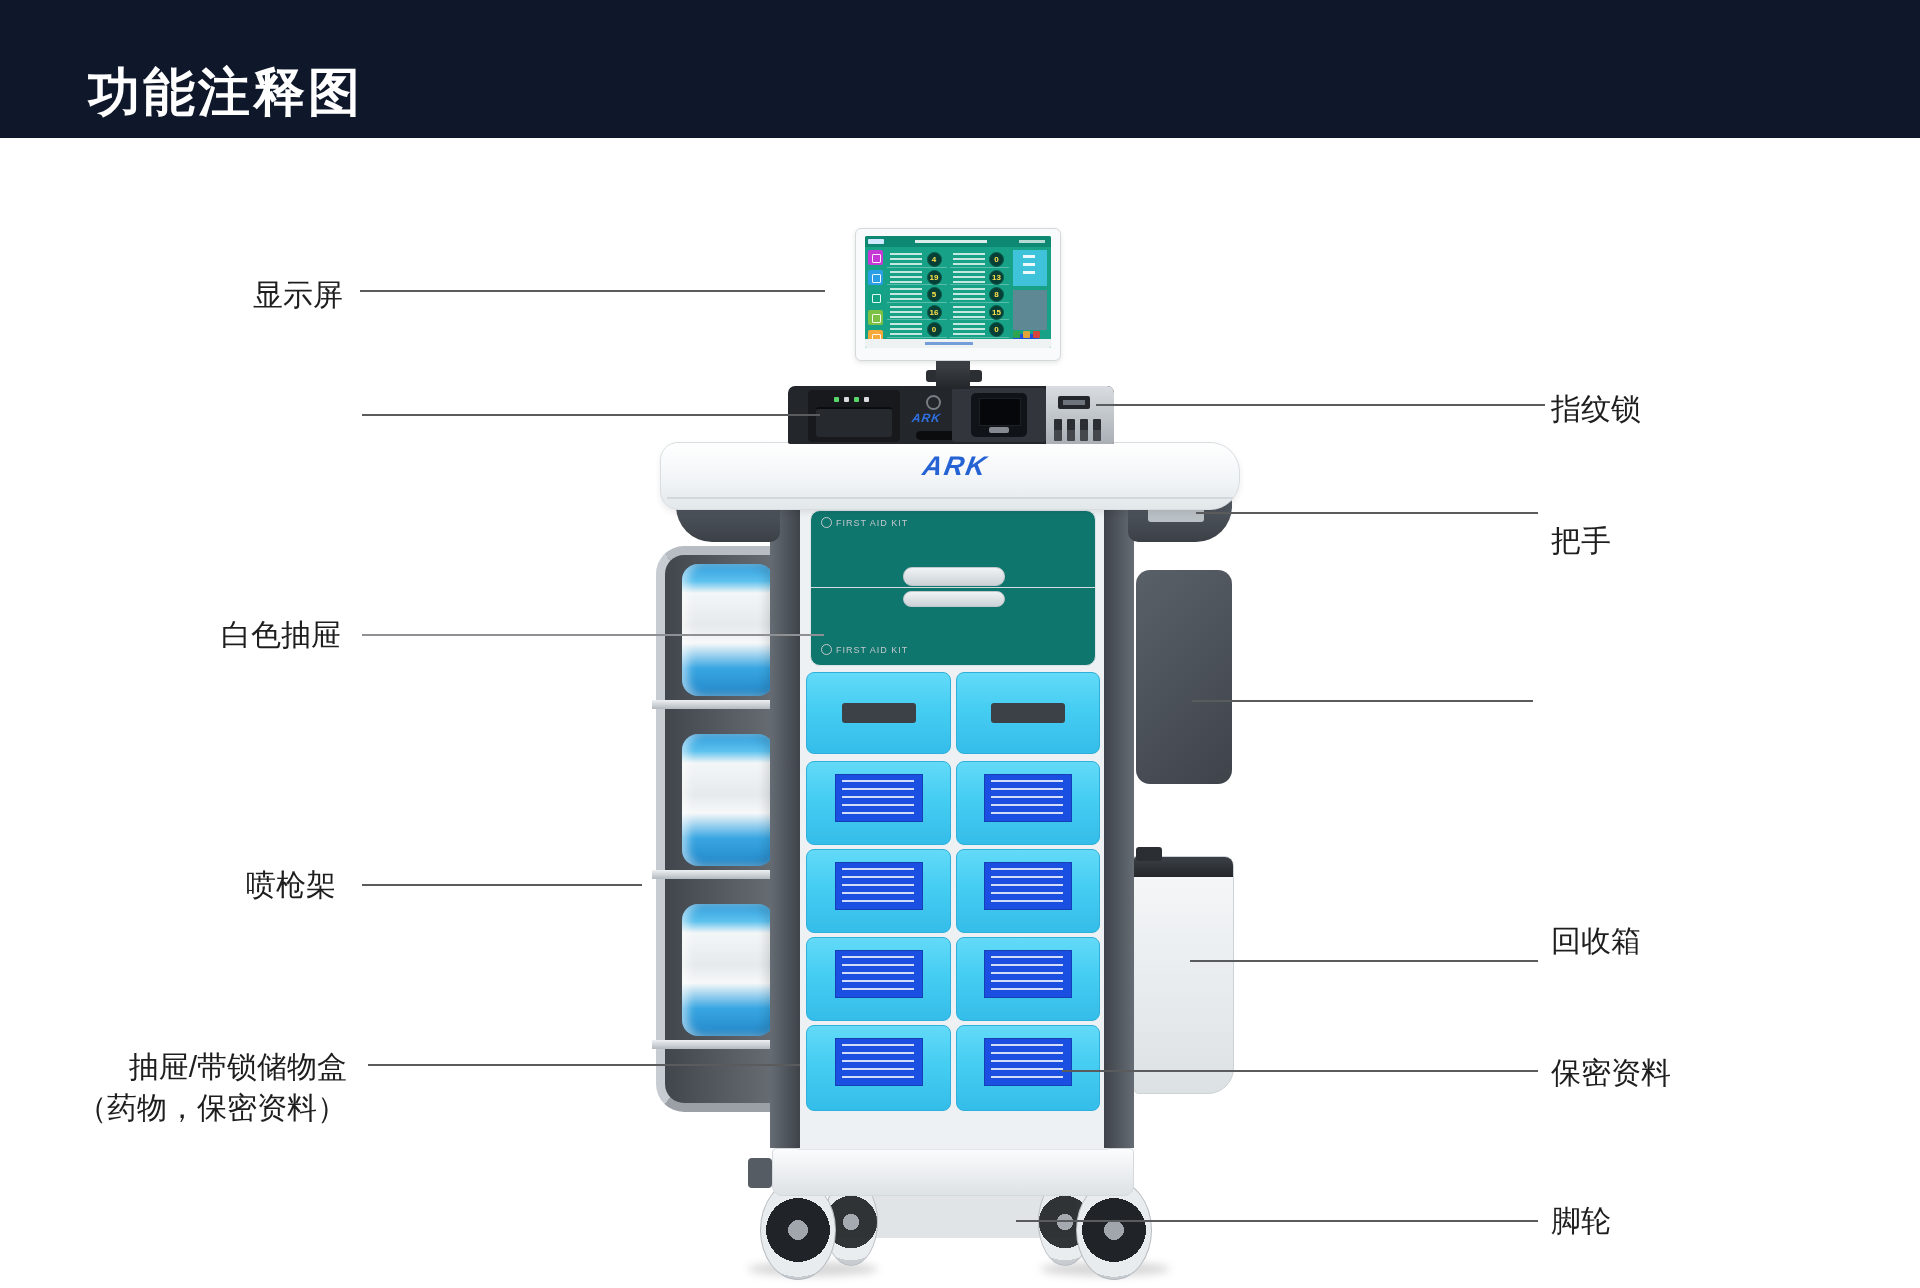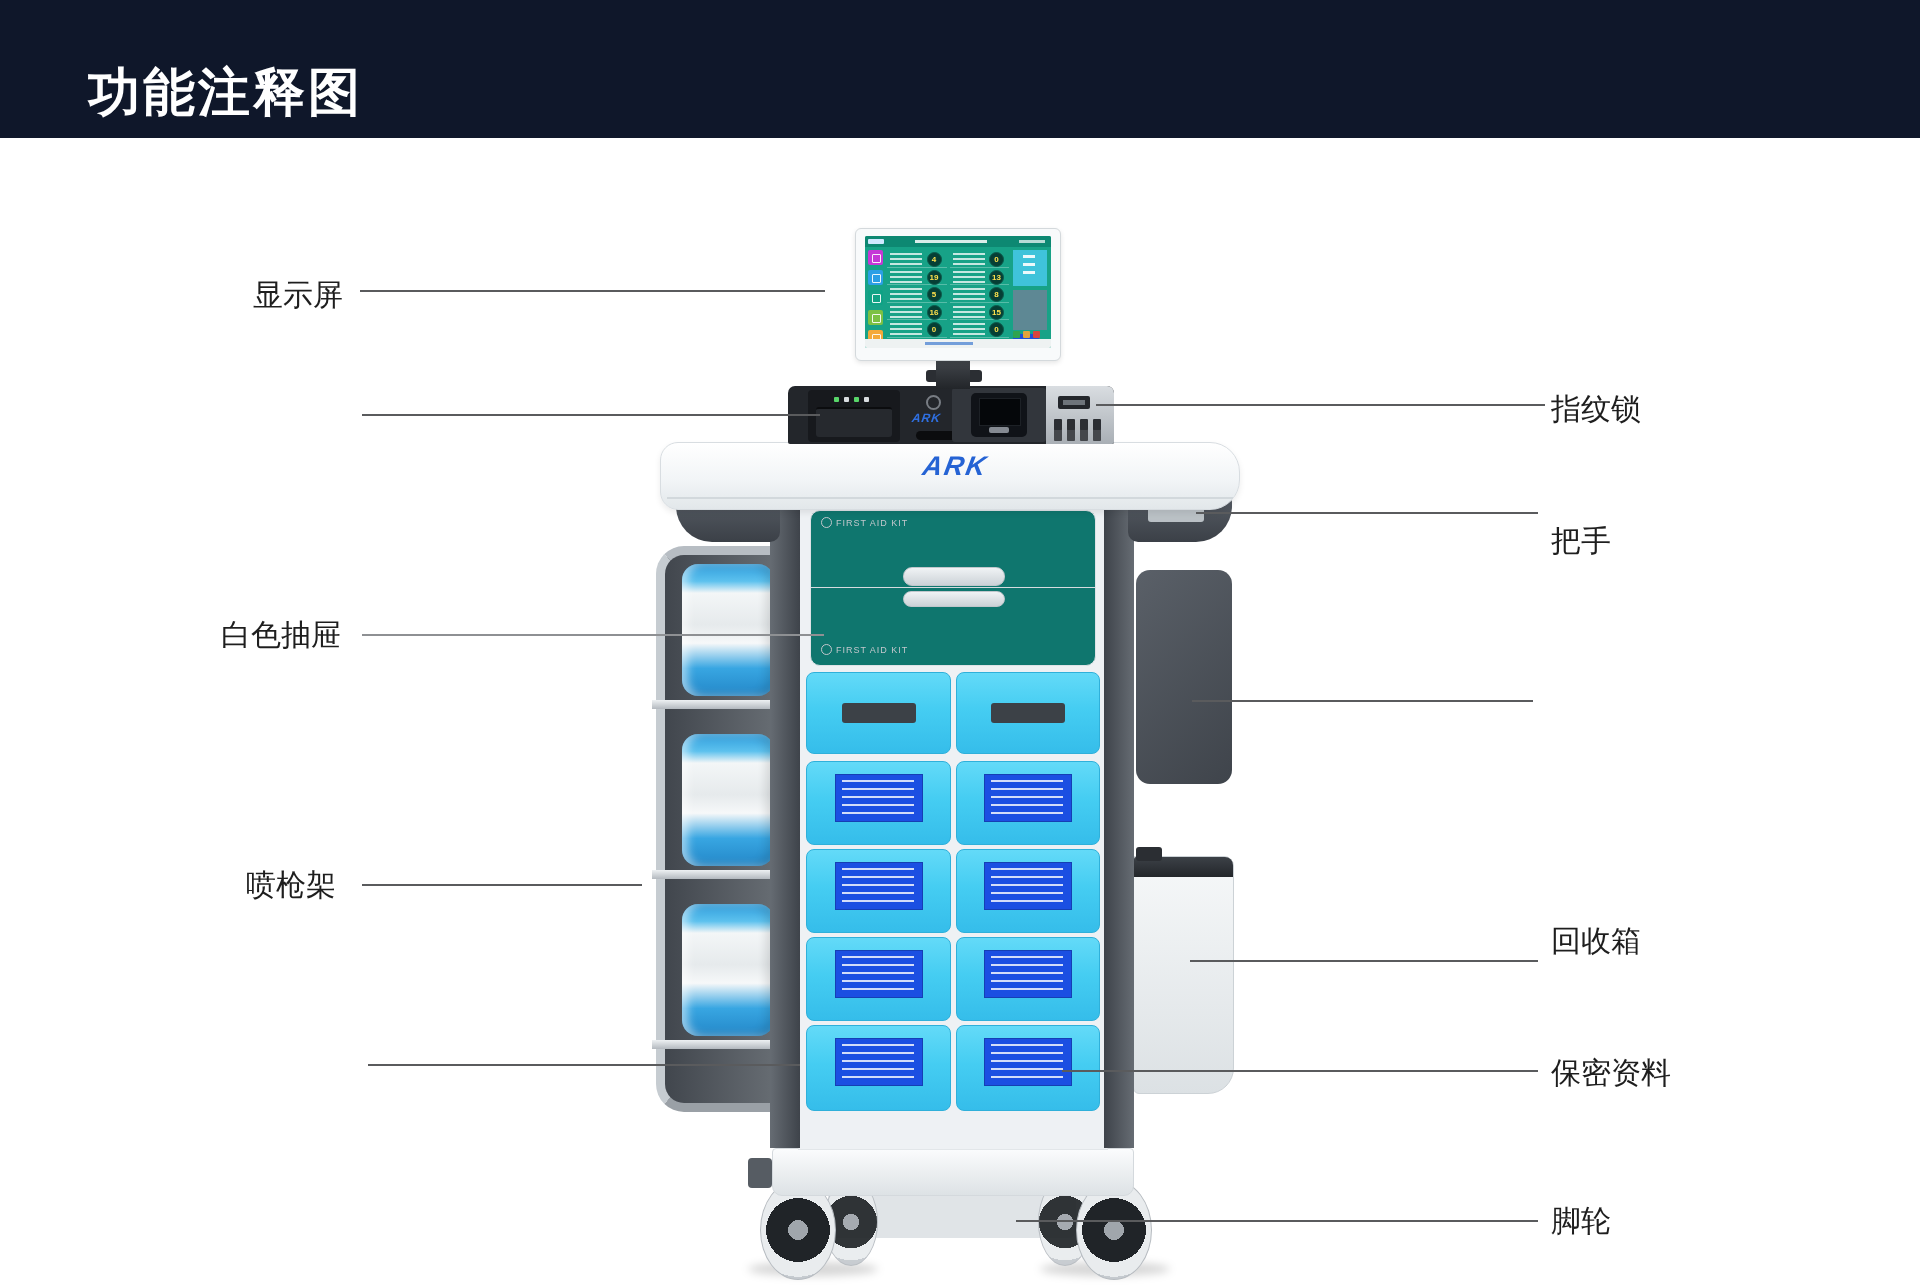--- a/index.html
+++ b/index.html
@@ -184,20 +184,22 @@
 
 <div id="stage">
 
   <div class="banner">
     <h1>功能注释图</h1>
   </div>
 
   <div class="label" id="lbl-display">显示屏</div>
   <div class="label" id="lbl-white-drawer">白色抽屉</div>
   <div class="label" id="lbl-gun-rack">喷枪架</div>
+  <div class="label" id="lbl-locked-drawer">抽屉/带锁储物盒
+（药物，保密资料）</div>
   <div class="label" id="lbl-fingerprint">指纹锁</div>
   <div class="label" id="lbl-handle">把手</div>
   <div class="label" id="lbl-recycle">回收箱</div>
   <div class="label" id="lbl-drawer-screen">保密资料</div>
   <div class="label" id="lbl-caster">脚轮</div>
 
   <div class="callout" id="ln-display"></div>
   <div class="callout" id="ln-printer"></div>
   <div class="callout" id="ln-white-drawer"></div>
   <div class="callout" id="ln-gun-rack"></div>

